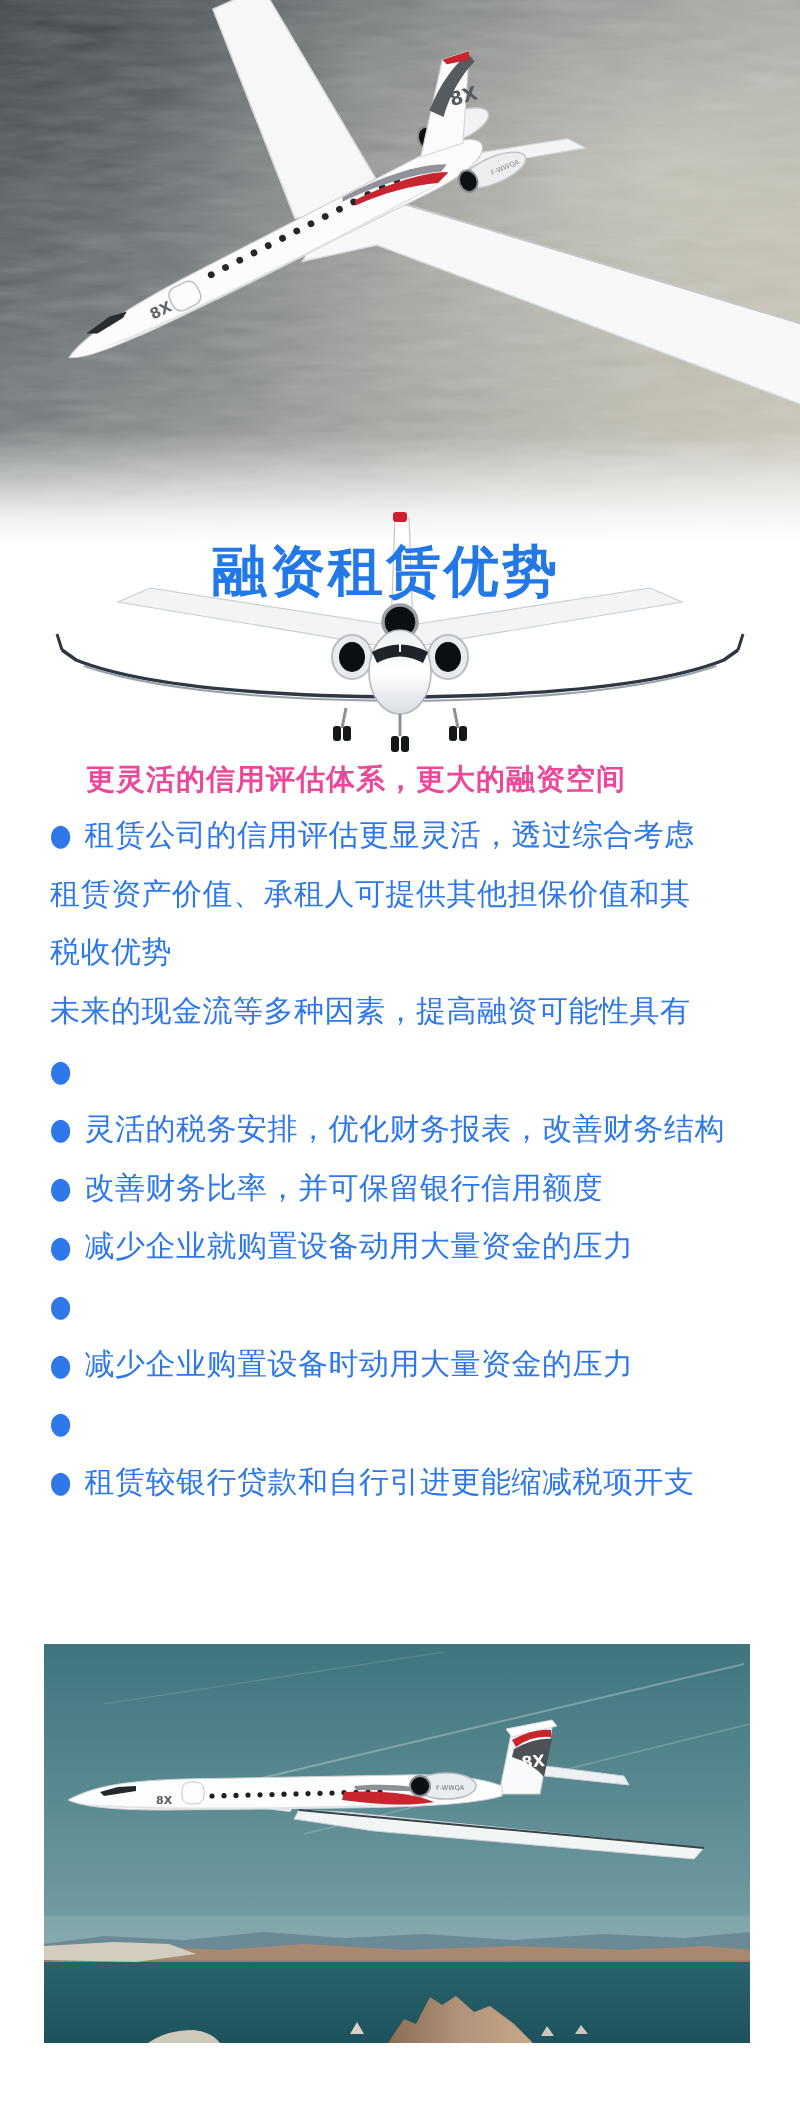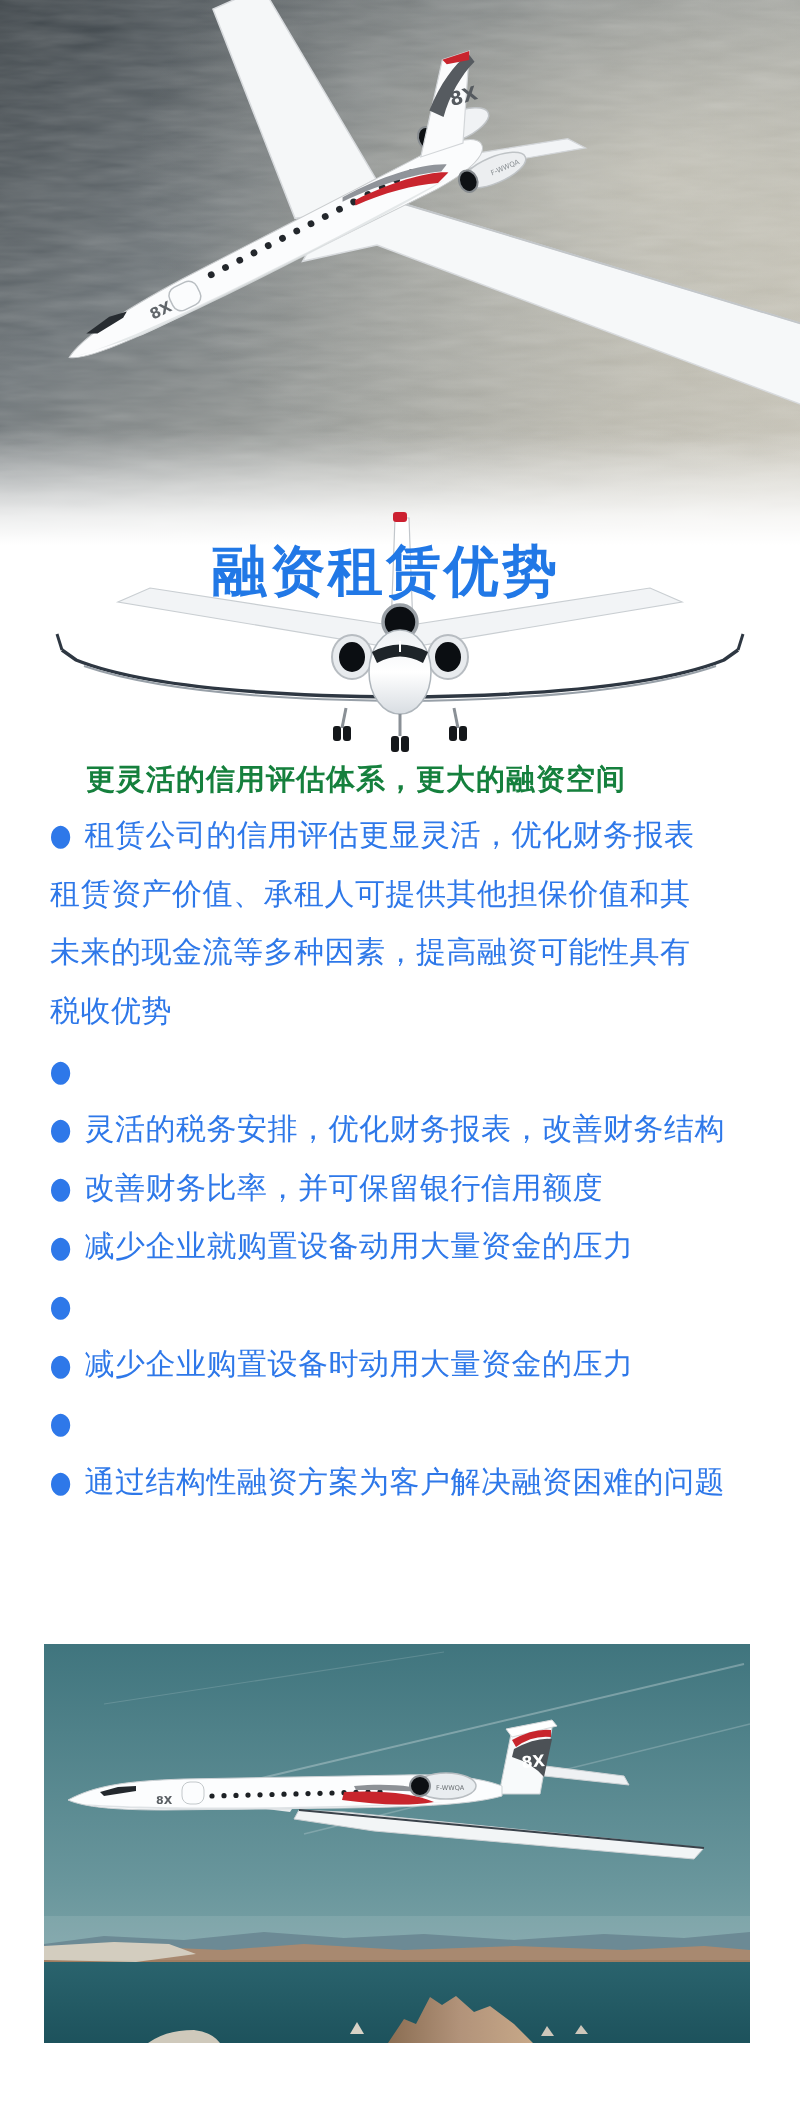--- a/index.html
+++ b/index.html
@@ -8,21 +8,21 @@
     font-family:"DejaVu Sans","Liberation Sans",sans-serif;
   }
   .hero{position:absolute;top:0;left:0;width:800px;height:545px;z-index:0;}
   .midplane{position:absolute;top:500px;left:0;width:800px;height:265px;z-index:1;}
   .page-title{
     position:absolute;top:541px;left:0;width:708px;text-align:center;z-index:2;
     font-size:55px;font-weight:900;letter-spacing:3px;color:#2178e6;line-height:1.1;margin-left:32px;
   }
   .section-heading{
     position:absolute;top:760px;left:86px;z-index:3;
-    font-size:29px;font-weight:bold;color:#15803d;letter-spacing:1px;white-space:nowrap;
+    font-size:29px;font-weight:bold;color:#ec4899;letter-spacing:1px;white-space:nowrap;
   }
   .lines{
     position:absolute;top:806px;left:50px;width:714px;z-index:3;
     color:#2e78e9;font-size:30px;
   }
   .line{height:58.8px;display:flex;align-items:center;white-space:nowrap;letter-spacing:0.5px;}
   .bullet{
     display:inline-block;font-size:24px;margin-right:13px;line-height:1;
     transform:scale(1.05,1.25);color:#2e78e9;flex:0 0 auto;
   }
@@ -174,32 +174,32 @@
 </svg>
 </div>
 
 <div class="page-title">融资租赁优势</div>
 
 <div class="section-heading">更灵活的信用评估体系，更大的融资空间</div>
 
 <div class="lines">
   <div class="line">
       <span class="bullet">●</span>
-      <span>租赁公司的信用评估更显灵活，优化财务报表</span>
+      <span>租赁公司的信用评估更显灵活，透过综合考虑</span>
     </div>
   <div class="line">
       <span>租赁资产价值、承租人可提供其他担保价值和其</span>
     </div>
   <div class="line">
+      <span>税收优势</span>
+    </div>
+  <div class="line">
       <span>未来的现金流等多种因素，提高融资可能性具有</span>
     </div>
   <div class="line">
-      <span>税收优势</span>
-    </div>
-  <div class="line">
       <span class="bullet">●</span>
     </div>
   <div class="line">
       <span class="bullet">●</span>
       <span>灵活的税务安排，优化财务报表，改善财务结构</span>
     </div>
   <div class="line">
       <span class="bullet">●</span>
       <span>改善财务比率，并可保留银行信用额度</span>
     </div>
@@ -212,21 +212,21 @@
     </div>
   <div class="line">
       <span class="bullet">●</span>
       <span>减少企业购置设备时动用大量资金的压力</span>
     </div>
   <div class="line">
       <span class="bullet">●</span>
     </div>
   <div class="line">
       <span class="bullet">●</span>
-      <span>通过结构性融资方案为客户解决融资困难的问题</span>
+      <span>租赁较银行贷款和自行引进更能缩减税项开支</span>
     </div>
 </div>
 
 <div class="bottom-photo">
 <svg width="706" height="399" viewBox="0 0 706 399">
   <defs>
     <linearGradient id="sky2" x1="0" y1="0" x2="0" y2="1">
       <stop offset="0" stop-color="#40757e"></stop>
       <stop offset="0.75" stop-color="#69969c"></stop>
       <stop offset="1" stop-color="#7da4a8"></stop>

